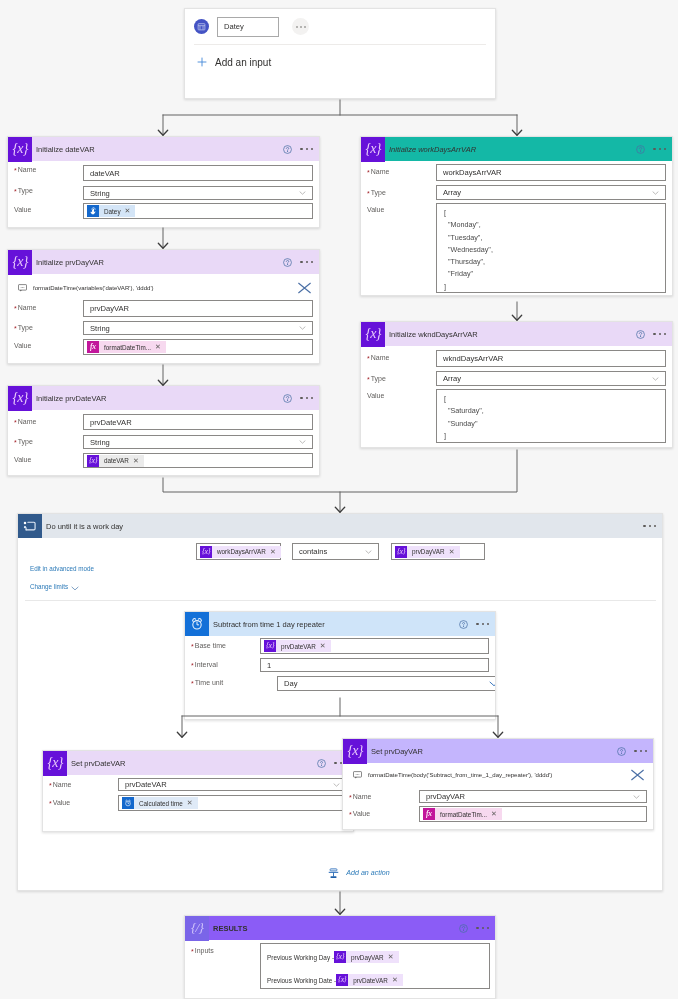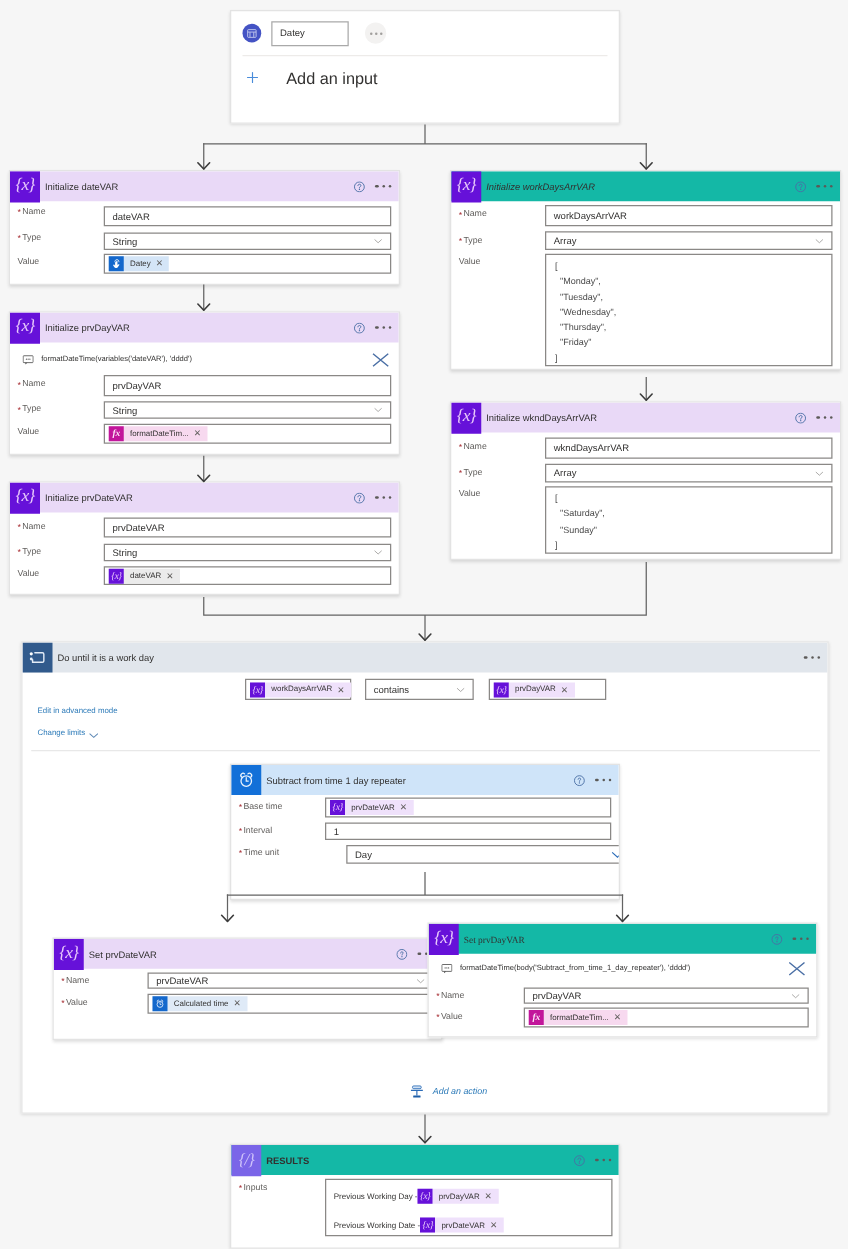--- a/index.html
+++ b/index.html
@@ -93,21 +93,21 @@
               <i style="background:#a19f9d;width:2px;height:2px;"></i>
               <i style="background:#a19f9d;width:2px;height:2px;"></i>
             </div>
         </div>
       </div>
       <div style="height:1px;background:#edebe9;margin:0 9px;"></div>
       <div class="row" style="height:34px;padding-left:12px;cursor:pointer;">
         <svg width="10" height="10" viewBox="0 0 16 16">
           <path d="M8 1.6v12.8M1.6 8h12.8" stroke="#4a8cda" stroke-width="1.5" stroke-linecap="round"></path>
         </svg>
-        <span style="font-size:13px;color:#323130;margin-left:22px;">Add an input</span>
+        <span style="font-size:10px;color:#323130;margin-left:8px;">Add an input</span>
       </div>
     </div>
   </div>
 
   <div class="card" style="left:7px;top:136px;width:313px;height:92px;">
     <div class="card-hdr" style="background:#e9d9f7;">
       <div class="card-icon vicon"></div>
       <div class="card-title">Initialize dateVAR</div>
       <div class="hdr-right">
         <svg class="help" viewBox="0 0 16 16">
@@ -437,21 +437,21 @@
               <path d="M10 7.8v3.6h2.1" stroke="#dbe9fa" stroke-width="1.7" stroke-linecap="round" fill="none"></path>
             </svg>
           </span>
           <span class="tnm">Calculated time</span>
           <span class="tx">✕</span>
         </span>
       </div>
     </div>
 
     <div class="card" style="left:324px;top:224px;width:312px;height:92px;">
-      <div class="card-hdr" style="background:#14b8a6;font-family:Liberation Serif, serif;">
+      <div class="card-hdr" style="background:#c4b5fd;">
         <div class="card-icon vicon"></div>
         <div class="card-title">Set prvDayVAR</div>
         <div class="hdr-right">
           <svg class="help" viewBox="0 0 16 16">
             <circle cx="8" cy="8" r="7" fill="none" stroke="#4a6fa5" stroke-width="1.3"></circle>
             <path d="M6.2 6.1c0-1.0.8-1.7 1.85-1.7 1.05 0 1.8.65 1.8 1.55 0 .72-.33 1.1-1.0 1.55-.52.36-.7.6-.7 1.1v.35" fill="none" stroke="#4a6fa5" stroke-width="1.3" stroke-linecap="round"></path>
             <circle cx="8.1" cy="11.3" r=".95" fill="#4a6fa5"></circle>
           </svg>
           <div class="dots">
               <i></i>
@@ -495,21 +495,21 @@
         <rect x="3.2" y="0.7" width="11.6" height="3.6" rx="1.7" fill="#cfe0f3" stroke="#2b6cb8" stroke-width="1.1"></rect>
         <path d="M1.2 6.6h15.6" stroke="#2b6cb8" stroke-width="1.7"></path>
         <path d="M9.0 6.8v6.6" stroke="#2b6cb8" stroke-width="1.5"></path>
         <rect x="4.2" y="13.2" width="9.6" height="2.8" rx=".5" fill="#1f5fa8"></rect>
       </svg>
       <span style="font-size:7.1px;color:#2c7ab8;margin-left:7px;">Add an action</span>
     </div>
   </div>
 
   <div class="card" style="left:184px;top:915px;width:312px;height:84px;">
-    <div class="card-hdr" style="background:#14b8a6;">
+    <div class="card-hdr" style="background:#8b5cf6;">
       <div class="card-icon cicon"></div>
       <div class="card-title" style="font-weight:bold;">RESULTS</div>
       <div class="hdr-right">
         <svg class="help" viewBox="0 0 16 16">
           <circle cx="8" cy="8" r="7" fill="none" stroke="#4a6fa5" stroke-width="1.3"></circle>
           <path d="M5.9 6.2c.15-1.15 1.05-1.95 2.2-1.95 1.25 0 2.1.8 2.1 1.85 0 .85-.45 1.3-1.35 1.85-.55.35-.75.65-.75 1.25v.4" fill="none" stroke="#4a6fa5" stroke-width="1.35" stroke-linecap="round"></path>
           <circle cx="8.1" cy="11.6" r="1.0" fill="#4a6fa5"></circle>
         </svg>
         <div class="dots">
             <i></i>

